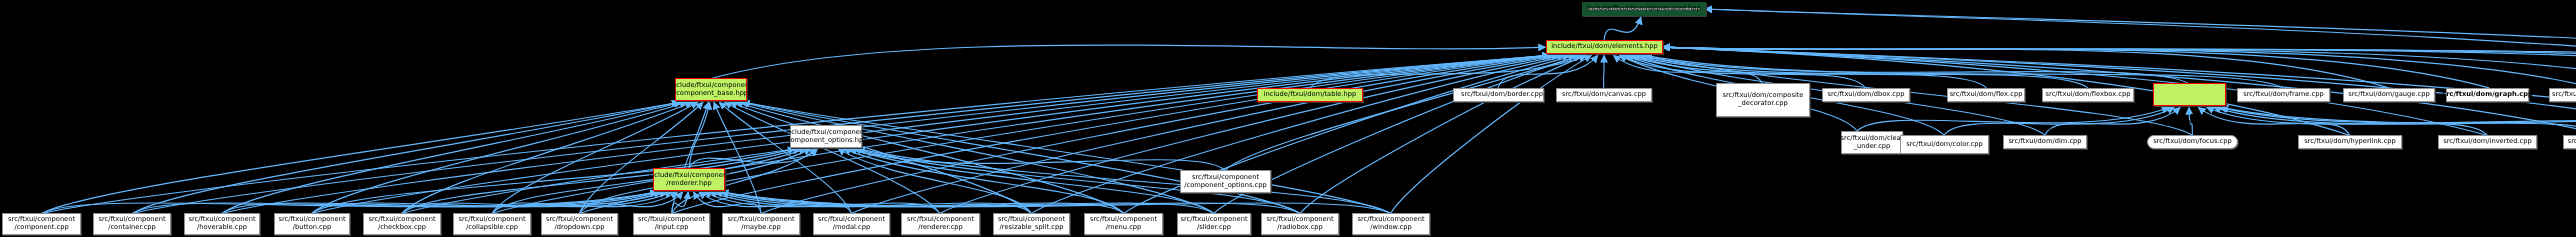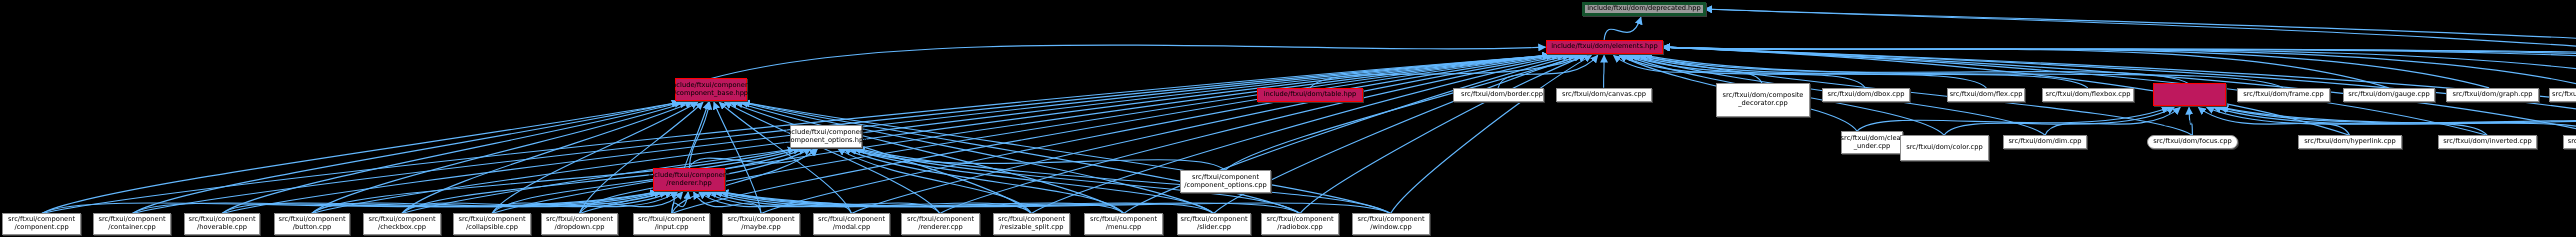--- a/index.html
+++ b/index.html
@@ -4,22 +4,22 @@
 <style>
   html,body{margin:0;padding:0;background:#000;}
   #canvas{position:relative;width:3251px;height:238px;background:#000;overflow:hidden;
           font-family:"DejaVu Sans","Liberation Sans",sans-serif;}
   #edges{position:absolute;left:0;top:0;width:3251px;height:238px;}
   .node{position:absolute;box-sizing:border-box;display:flex;flex-direction:column;
         align-items:center;justify-content:center;text-align:center;
         background:#ffffff;border:1px solid #8f8f8f;color:#000;
         font-size:6.7px;line-height:7.7px;white-space:nowrap;cursor:pointer;
         box-shadow:1px 1px 0 #3a3a3a;}
-  .node.red{border:1px solid #ff0000;background:#be185d;}
-  .node.current{background:#9b9b9b;border:3px solid #14532d;}
+  .node.red{border:1px solid #ff0000;background:#bef264;}
+  .node.current{background:#9b9b9b;border:6px solid #14532d;}
   .node span{display:block;pointer-events:none;}
 </style>
 </head>
 <body>
 
 <div id="canvas">
   <svg id="edges" xmlns="http://www.w3.org/2000/svg" viewBox="0 0 6311 461">
       <defs>
         <marker id="arrow" viewBox="0 0 10 10" refX="9" refY="5" markerWidth="7" markerHeight="7" orient="auto-start-reverse">
   <path d="M0,0 L10,5 L0,10 z" fill="#63b8ff"></path>
@@ -174,31 +174,31 @@
       <div class="node red" style="left: 2153px; top: 83px; width: 73px; height: 23px; gap: 48px;">
         <span>src/ftxui/dom/node</span>
         <span>_decorator.hpp</span>
       </div>
       <div class="node" style="left: 2237px; top: 88px; width: 93px; height: 14.4px;">
         <span>src/ftxui/dom/frame.cpp</span>
       </div>
       <div class="node" style="left: 2343px; top: 88px; width: 92px; height: 14.4px;">
         <span>src/ftxui/dom/gauge.cpp</span>
       </div>
-      <div class="node" style="left: 2446px; top: 88px; width: 93px; height: 14.4px;">
+      <div class="node" style="left: 2446px; top: 88px; width: 83px; height: 14.4px; font-weight: bold;">
         <span>src/ftxui/dom/graph.cpp</span>
       </div>
       <div class="node" style="left: 2549px; top: 88px; width: 92px; height: 14.4px;">
         <span>src/ftxui/dom/gridbox.cpp</span>
       </div>
       <div class="node" style="left: 1826px; top: 131px; width: 62px; height: 23px; margin-left: 15px;">
         <span>src/ftxui/dom/clear</span>
         <span>_under.cpp</span>
       </div>
-      <div class="node" style="left: 1900px; top: 135px; width: 89px; height: 26px;">
+      <div class="node" style="left: 1900px; top: 135px; width: 89px; height: 19px;">
         <span>src/ftxui/dom/color.cpp</span>
       </div>
       <div class="node" style="left: 2003px; top: 135px; width: 84px; height: 14.4px;">
         <span>src/ftxui/dom/dim.cpp</span>
       </div>
       <div class="node" style="left: 2147px; top: 135px; width: 91px; height: 14.4px; border-radius: 7px;">
         <span>src/ftxui/dom/focus.cpp</span>
       </div>
       <div class="node" style="left: 2298px; top: 135px; width: 104px; height: 14.4px;">
         <span>src/ftxui/dom/hyperlink.cpp</span>

